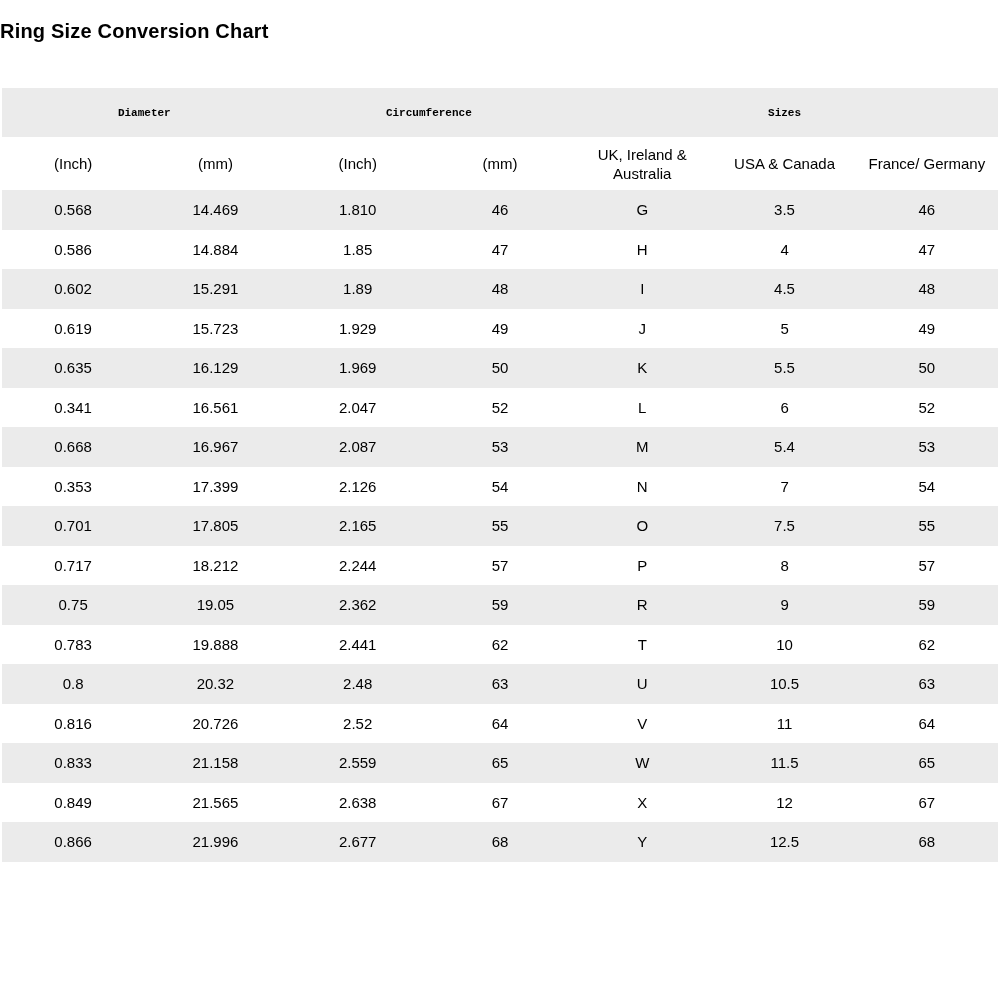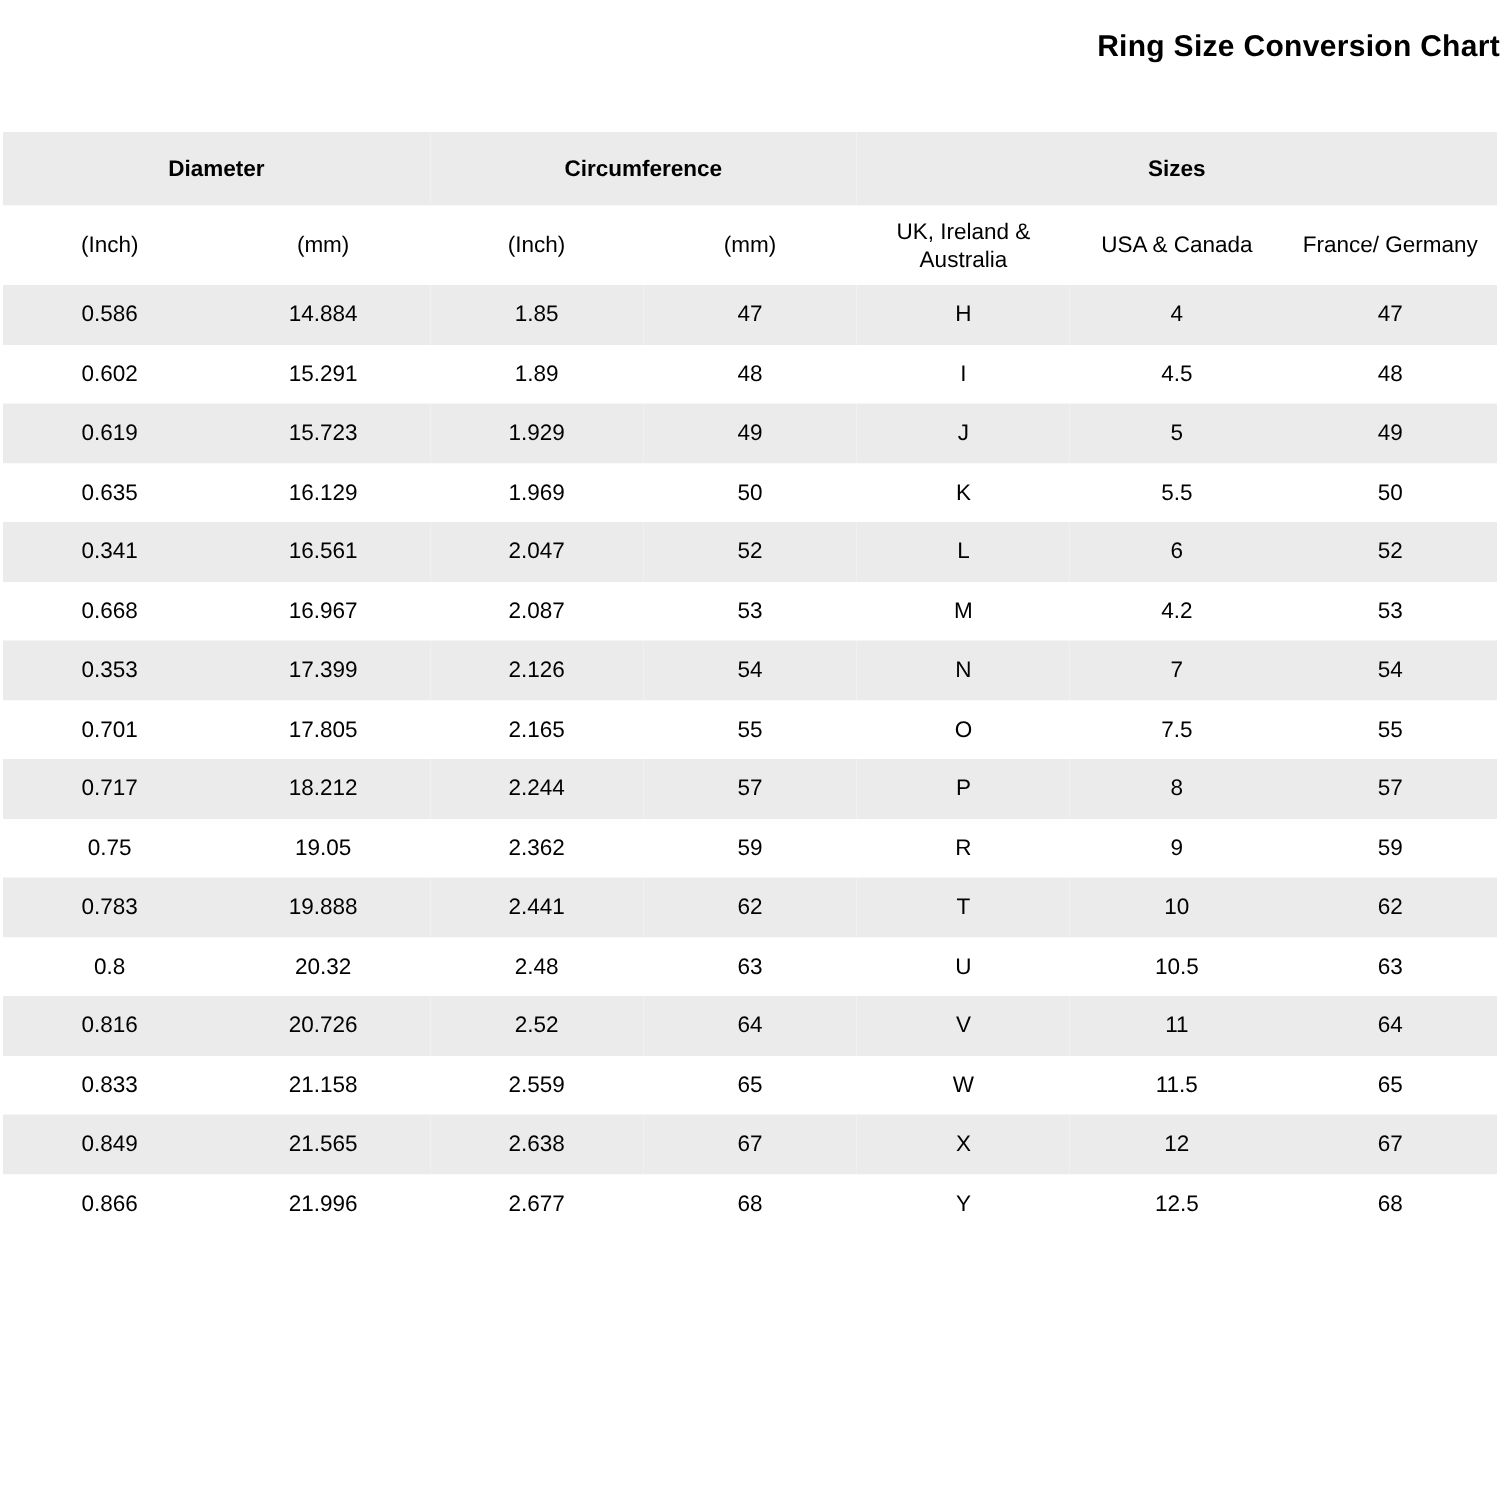--- a/index.html
+++ b/index.html
@@ -10,42 +10,43 @@
     height: 1000px;
     background: #ffffff;
     color: #000000;
     font-family: "Liberation Sans", sans-serif;
   }
   .page-title {
     margin: 19px 0 0 0;
     font-size: 20px;
     line-height: 24px;
     font-weight: bold;
-    text-align: right;
+    text-align: left;
     letter-spacing: 0.2px;
   }
   table.ring-table {
     margin: 45px 2px 0 2px;
     width: 996px;
     border-collapse: collapse;
     table-layout: fixed;
     font-size: 15px;
   }
   table.ring-table th,
   table.ring-table td {
     padding: 0;
     text-align: center;
     vertical-align: middle;
     font-weight: normal;
   }
   tr.group-header-row th {
     height: 49px;
     background: #ebebeb;
     font-weight: bold;
-    font-size: 15px;
+    font-size: 11px;
+    font-family: Liberation Mono, monospace;
   }
   tr.column-header-row th {
     height: 53px;
     background: #ffffff;
     line-height: 19px;
   }
   .wrap-narrow {
     display: inline-block;
     max-width: 112px;
     line-height: 19px;
@@ -75,20 +76,29 @@
       <th>(mm)</th>
       <th>(Inch)</th>
       <th>(mm)</th>
       <th><span class="wrap-narrow">UK, Ireland &amp; Australia</span></th>
       <th>USA &amp; Canada</th>
       <th>France/ Germany</th>
     </tr>
   </thead>
   <tbody class="data-body">
       <tr>
+        <td>0.568</td>
+        <td>14.469</td>
+        <td>1.810</td>
+        <td>46</td>
+        <td>G</td>
+        <td>3.5</td>
+        <td>46</td>
+      </tr>
+      <tr>
         <td>0.586</td>
         <td>14.884</td>
         <td>1.85</td>
         <td>47</td>
         <td>H</td>
         <td>4</td>
         <td>47</td>
       </tr>
       <tr>
         <td>0.602</td>
@@ -125,21 +135,21 @@
         <td>L</td>
         <td>6</td>
         <td>52</td>
       </tr>
       <tr>
         <td>0.668</td>
         <td>16.967</td>
         <td>2.087</td>
         <td>53</td>
         <td>M</td>
-        <td>4.2</td>
+        <td>5.4</td>
         <td>53</td>
       </tr>
       <tr>
         <td>0.353</td>
         <td>17.399</td>
         <td>2.126</td>
         <td>54</td>
         <td>N</td>
         <td>7</td>
         <td>54</td>

